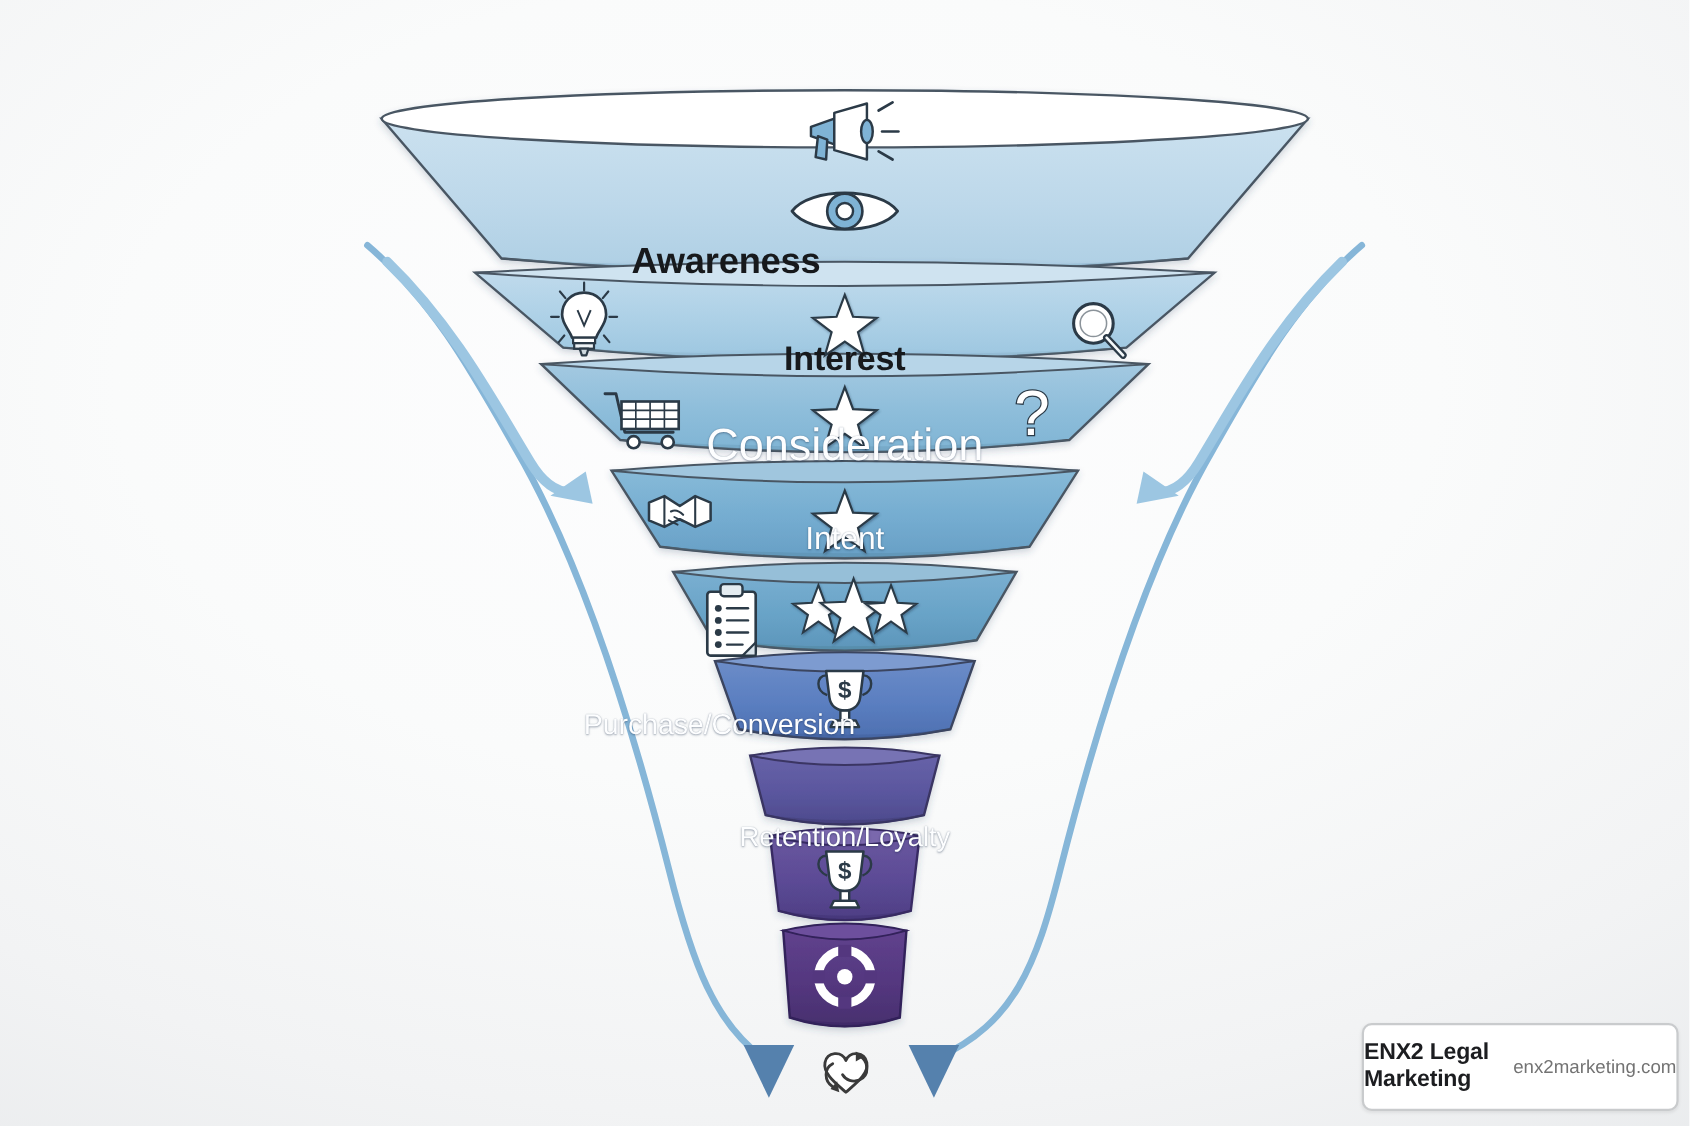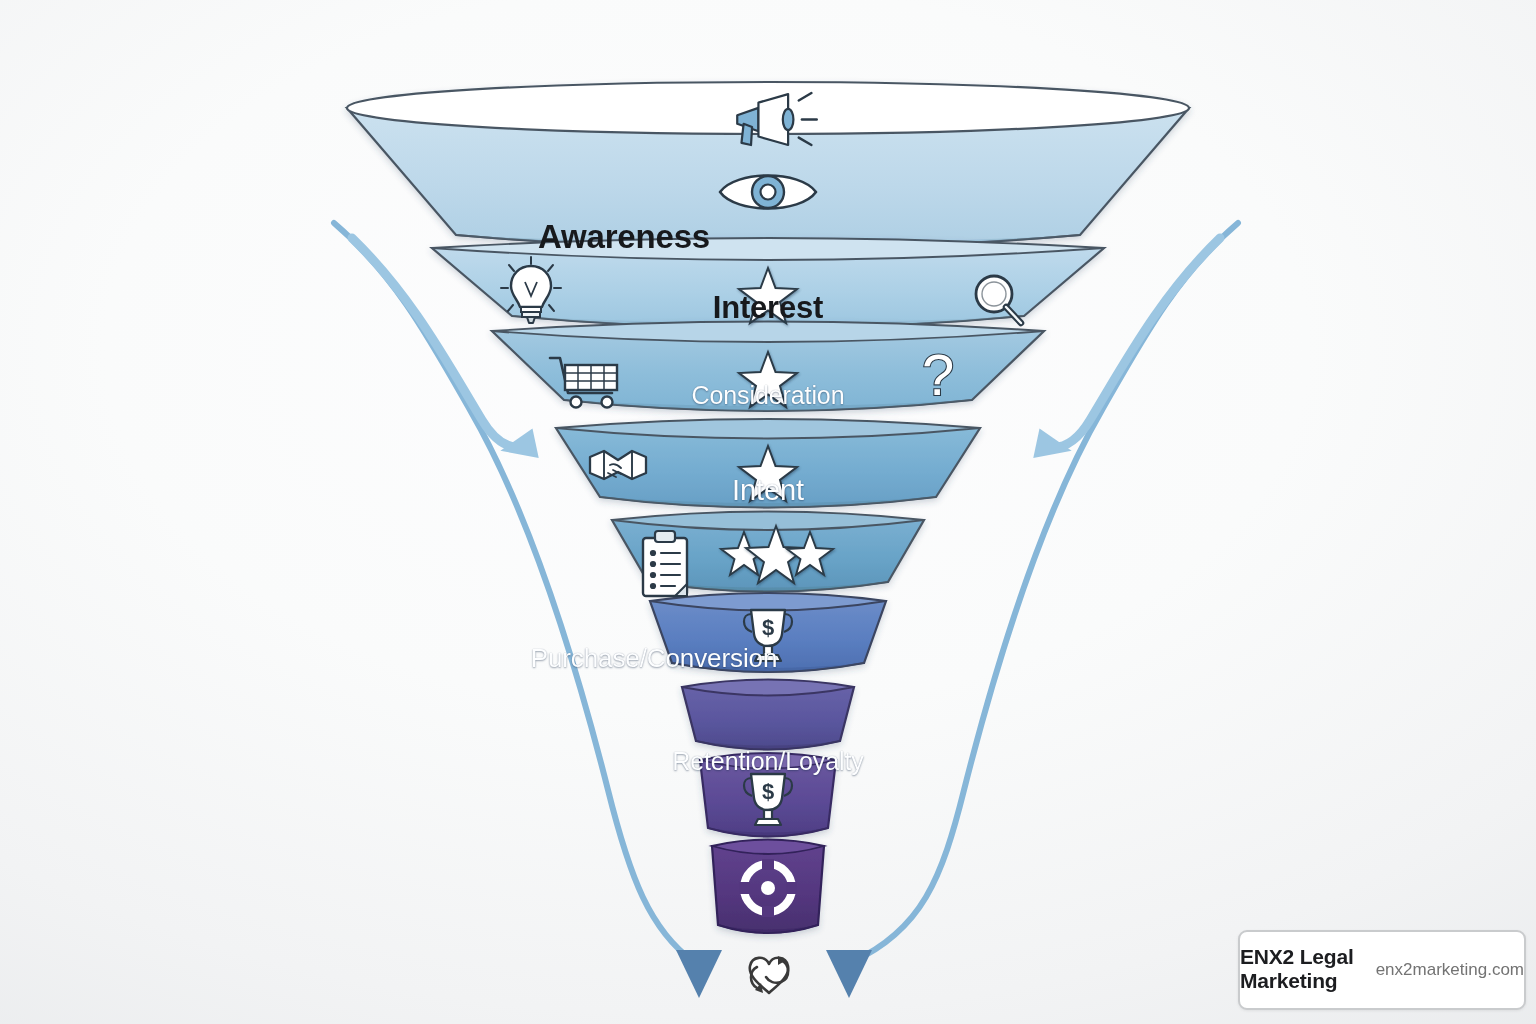--- a/index.html
+++ b/index.html
@@ -369,25 +369,25 @@
       <path d="M744,532 L750,548 L767,549 L753.5,559 L758,575 L744,565 L730,575 L734.5,559 L721,549 L738,548 Z" fill="#ffffff" stroke="#2b3a47" stroke-width="1.9"></path>
     </g>
     <g filter="url(#tiny-shadow)">
       <path d="M776,526 L783.5,547 L806,548 L788,562 L794,583 L776,570 L758,583 L764,562 L746,548 L768.5,547 Z" fill="#ffffff" stroke="#2b3a47" stroke-width="1.9"></path>
     </g>
     <g filter="url(#tiny-shadow)">
       <path d="M810,532 L816,548 L833,549 L819.5,559 L824,575 L810,565 L796,575 L800.5,559 L787,549 L804,548 Z" fill="#ffffff" stroke="#2b3a47" stroke-width="1.9"></path>
     </g>
   </svg>
 
-  <div class="stage-label label-dark" style="left:0; top:218px; width:1248px; font-size:33px;">Awareness</div>
-
-  <div class="stage-label label-dark" style="left:0; top:290px; width:1536px; font-size:31px;">Interest</div>
-
-  <div class="stage-label label-light" style="left:0; top:381px; width:1536px; font-size:25px;">Consideration</div>
+  <div class="stage-label label-dark" style="left:0; top:218px; width:1248px; font-size:33px;padding-left:36px;">Awareness</div>
+
+  <div class="stage-label label-dark" style="left:0; top:308px; width:1536px; font-size:31px;">Interest</div>
+
+  <div class="stage-label label-light" style="left:0; top:381px; width:1536px; font-size:41px;">Consideration</div>
 
   <div class="stage-label label-light" style="left:0; top:474px; width:1536px; font-size:29px;">Intent</div>
 
 
   <div class="stage-label label-light" style="left:0; top:643px; width:1308px; font-size:26px;">Purchase/Conversion</div>
 
   <div class="stage-label label-light" style="left:0; top:699px; width:1536px; font-size:25px;margin-top:48px;">Retention/Loyalty</div>
 
   <div id="brand-box">
     <div id="brand-name">ENX2 Legal Marketing</div>

